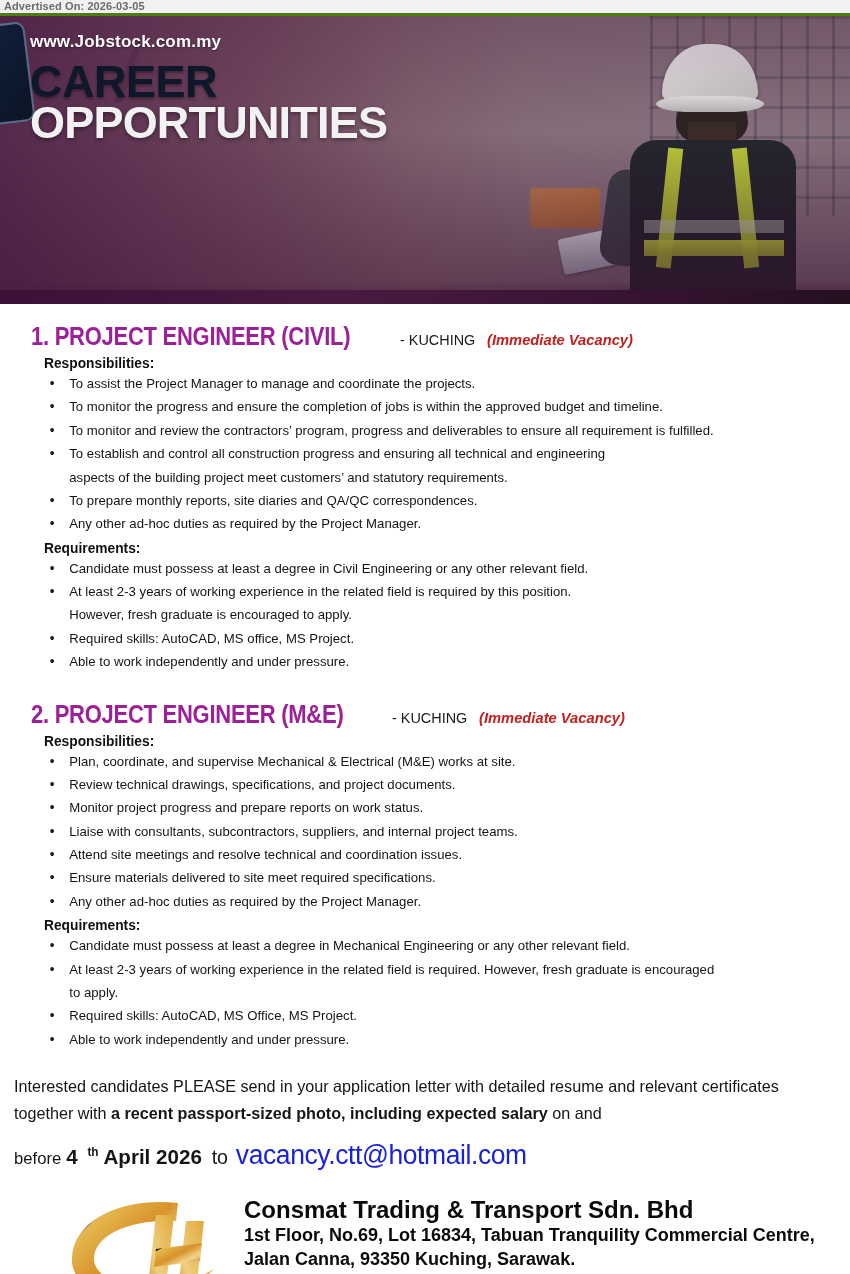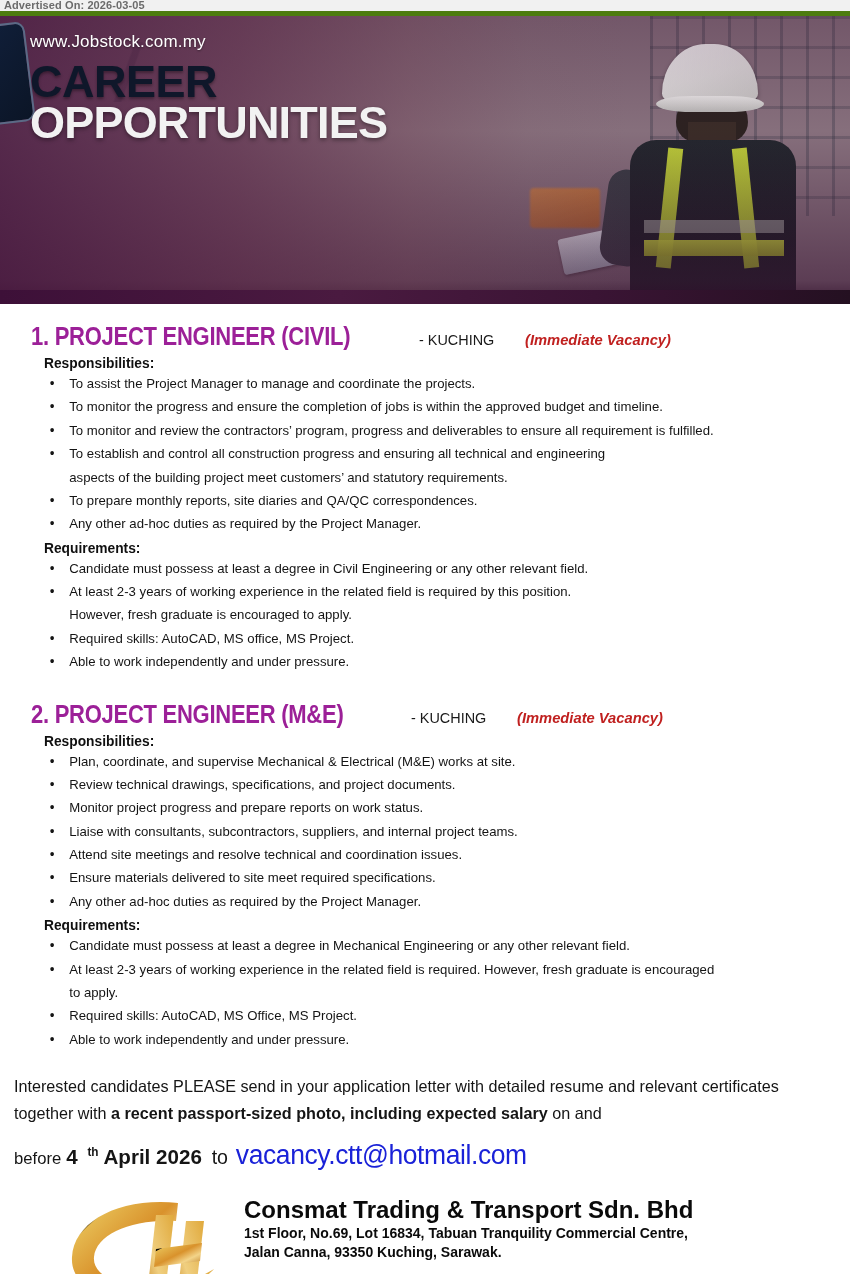--- a/index.html
+++ b/index.html
@@ -13,21 +13,21 @@
     overflow: hidden;
     font-family: "Liberation Sans", sans-serif;
     color: #111;
     position: relative;
   }
 
   
   .ad-bar {
     height: 16px;
     background: #f1f1f1;
-    border-bottom: 5px solid #4d7c0f;
+    border-bottom: 3px solid #4d7c0f;
     display: flex;
     align-items: center;
     padding-left: 4px;
     box-sizing: border-box;
   }
   .ad-bar-text {
     font-size: 11px;
     font-weight: bold;
     color: #6b6b6b;
     letter-spacing: .1px;
@@ -182,21 +182,21 @@
     border: 2px solid #5b6a86;
     transform: rotate(-7deg);
   }
   .banner-content {
     position: absolute;
     left: 30px; top: 16px;
     right: 320px;
   }
   .site-url {
     font-size: 17px;
-    font-weight: normal;
+    font-weight: bold;
     color: #ffffff;
     letter-spacing: .2px;
     text-shadow: 0 1px 2px rgba(0,0,0,.45);
     margin-bottom: 8px;
   }
   .career-word {
     font-size: 45px;
     font-weight: bold;
     color: #0f172a;
     line-height: .98;
@@ -227,21 +227,21 @@
   .jobs {
     padding: 18px 12px 0 14px;
   }
   .job {
     margin-bottom: 6px;
   }
   .job + .job { margin-top: 26px; }
   .job-title-row {
     display: flex;
     align-items: baseline;
-    gap: 25px;
+    gap: 6px;
     margin-left: 17px;
     margin-bottom: 3px;
   }
   .job-title {
     font-size: 25px;
     font-weight: bold;
     color: #9c2098;
     letter-spacing: -.3px;
     transform: scaleX(.88);
     transform-origin: left center;
@@ -354,21 +354,21 @@
     color: #0a0a0a;
     line-height: 1.12;
   }
   .company-reg {
     font-size: 18px;
     font-weight: bold;
     color: #0a0a0a;
     line-height: 1.25;
   }
   .company-addr {
-    font-size: 14px;
+    font-size: 18px;
     font-weight: bold;
     color: #0a0a0a;
     line-height: 1.33;
   }
 </style>
 </head>
 <body>
 
 <div class="ad-bar">
   <span class="ad-bar-text">Advertised On: 2026-03-05</span>

